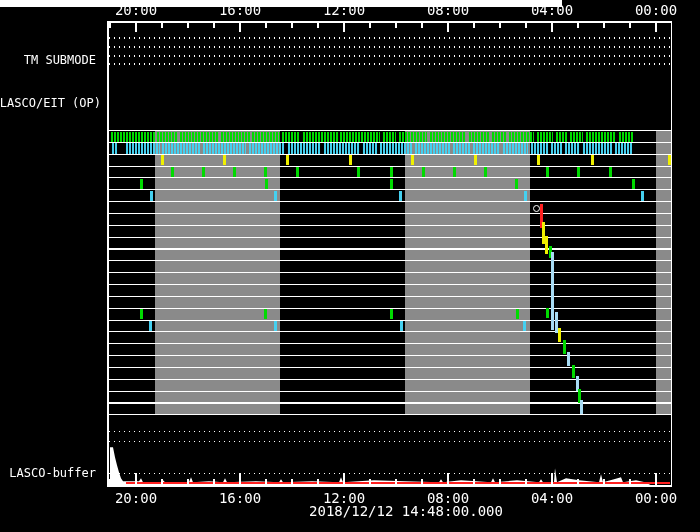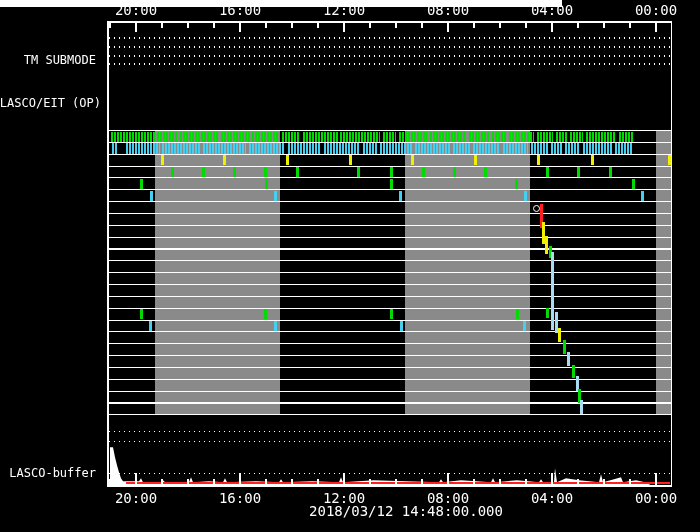--- a/index.html
+++ b/index.html
@@ -226,14 +226,14 @@
       <div class="vline" style="left: 395.25px; top: 478.5px; width: 1.5px; height: 6.8px;"></div>
       <div class="vline" style="left: 421.25px; top: 478.5px; width: 1.5px; height: 6.8px;"></div>
       <div class="vline" style="left: 473.25px; top: 478.5px; width: 1.5px; height: 6.8px;"></div>
       <div class="vline" style="left: 499.25px; top: 478.5px; width: 1.5px; height: 6.8px;"></div>
       <div class="vline" style="left: 525.25px; top: 478.5px; width: 1.5px; height: 6.8px;"></div>
       <div class="vline" style="left: 577.25px; top: 478.5px; width: 1.5px; height: 6.8px;"></div>
       <div class="vline" style="left: 603.25px; top: 478.5px; width: 1.5px; height: 6.8px;"></div>
       <div class="vline" style="left: 629.25px; top: 478.5px; width: 1.5px; height: 6.8px;"></div>
     </div>
 
-  <div class="datetime" style="left:406px;top:504px;">2018/03/12 14:48:00.000</div>
+  <div class="datetime" style="left:406px;top:504px;">2018/12/12 14:48:00.000</div>
 </div>
 
 </body></html>

